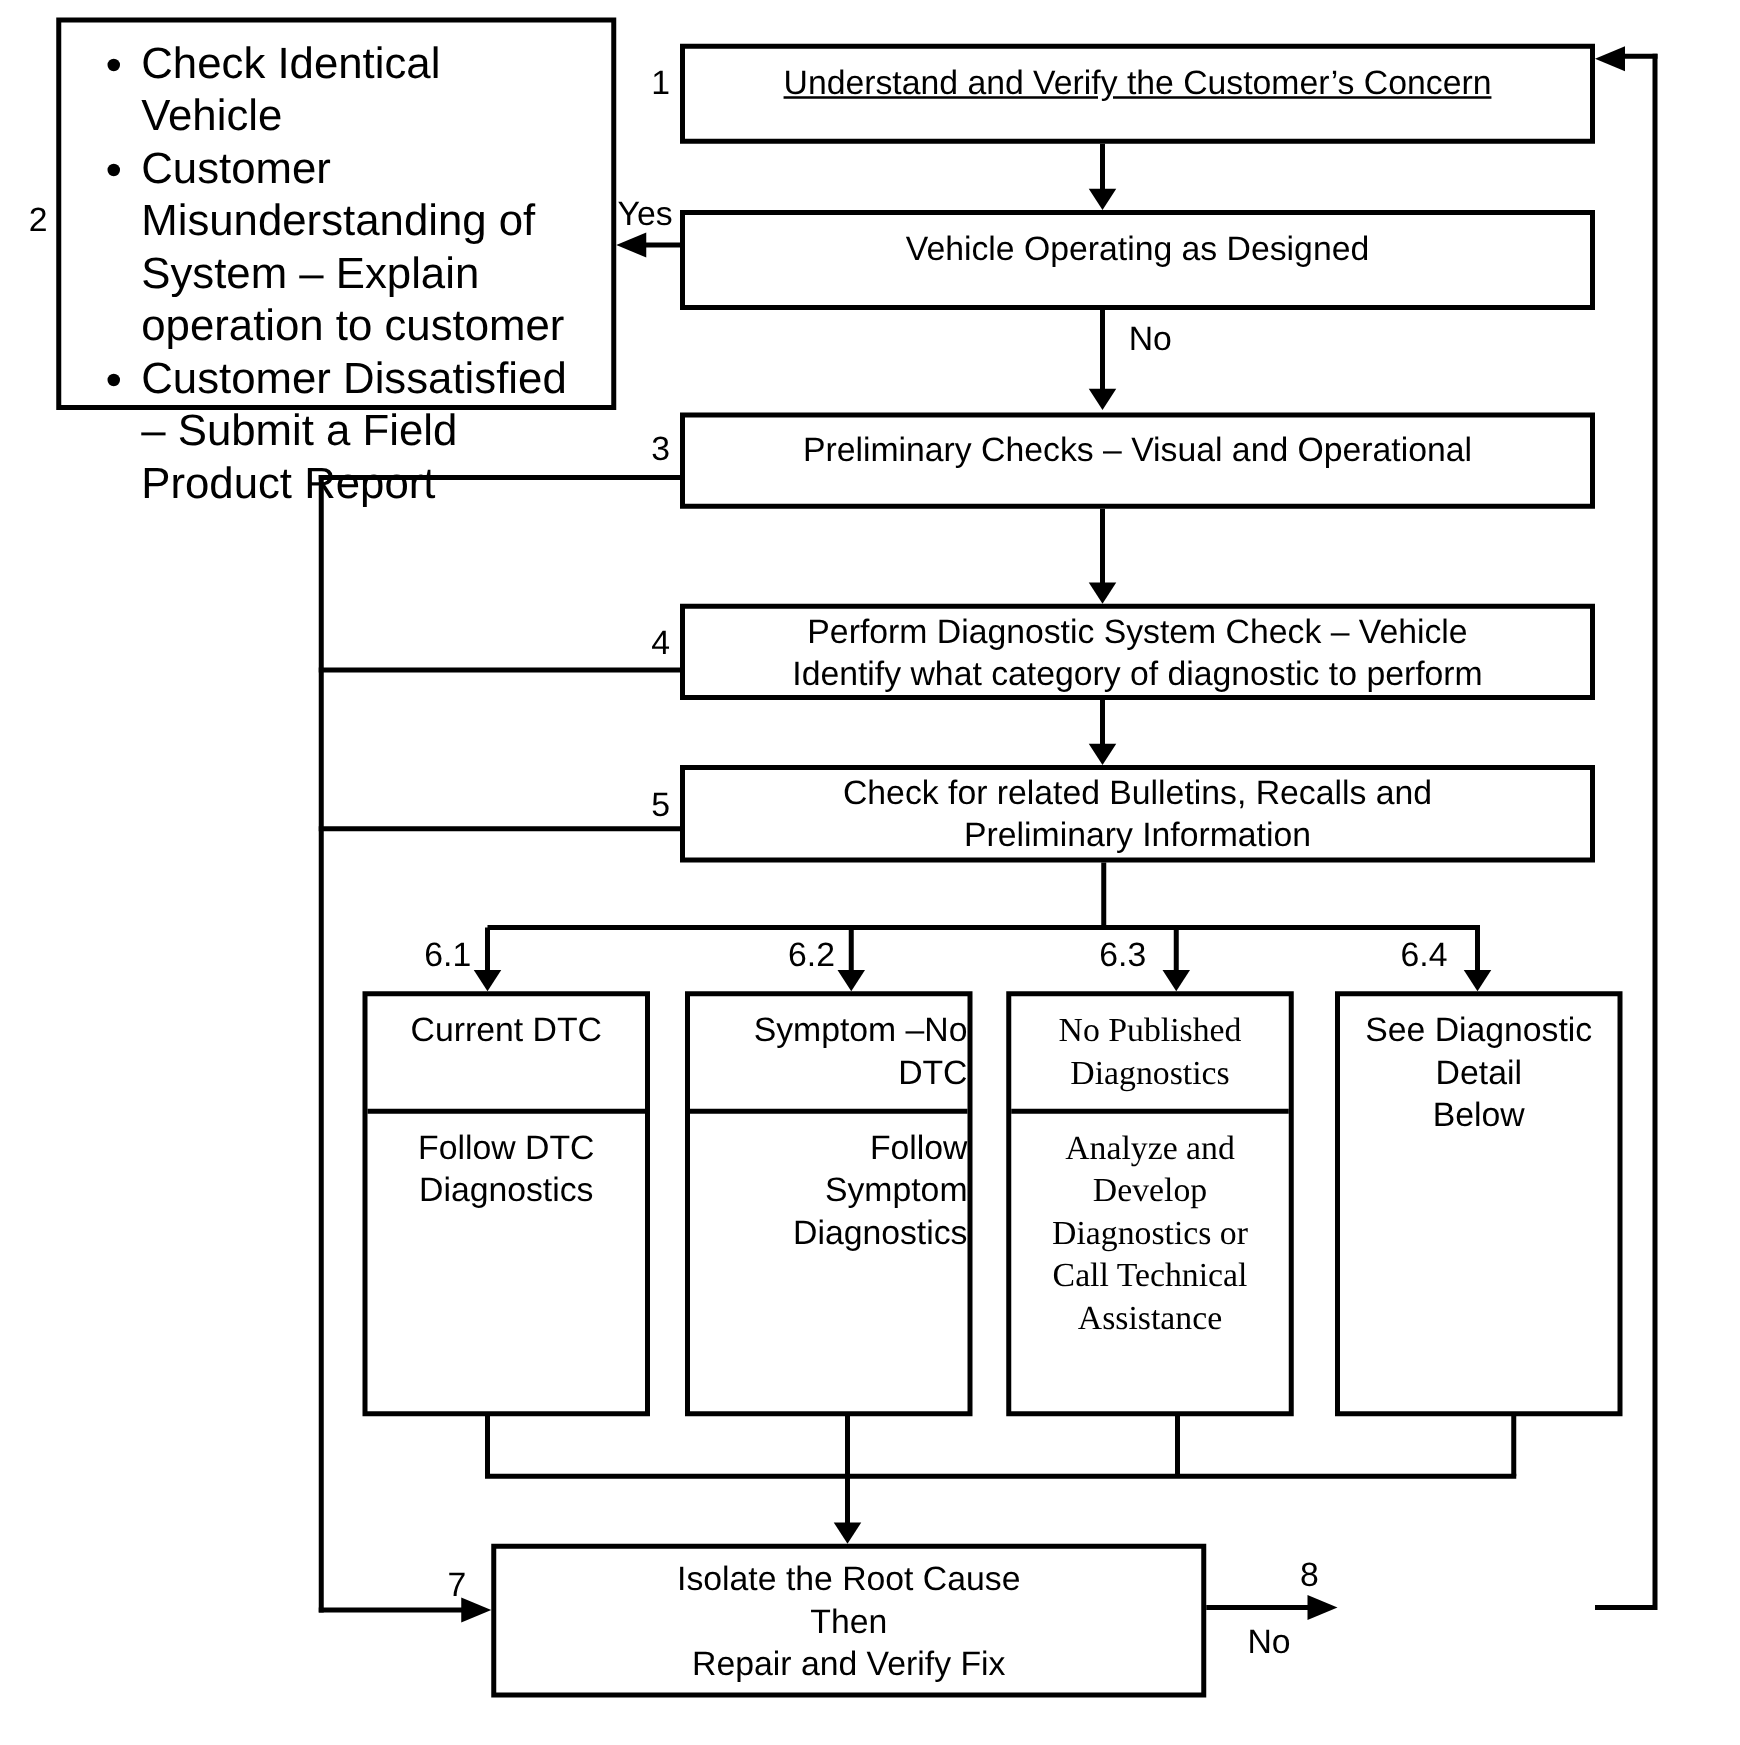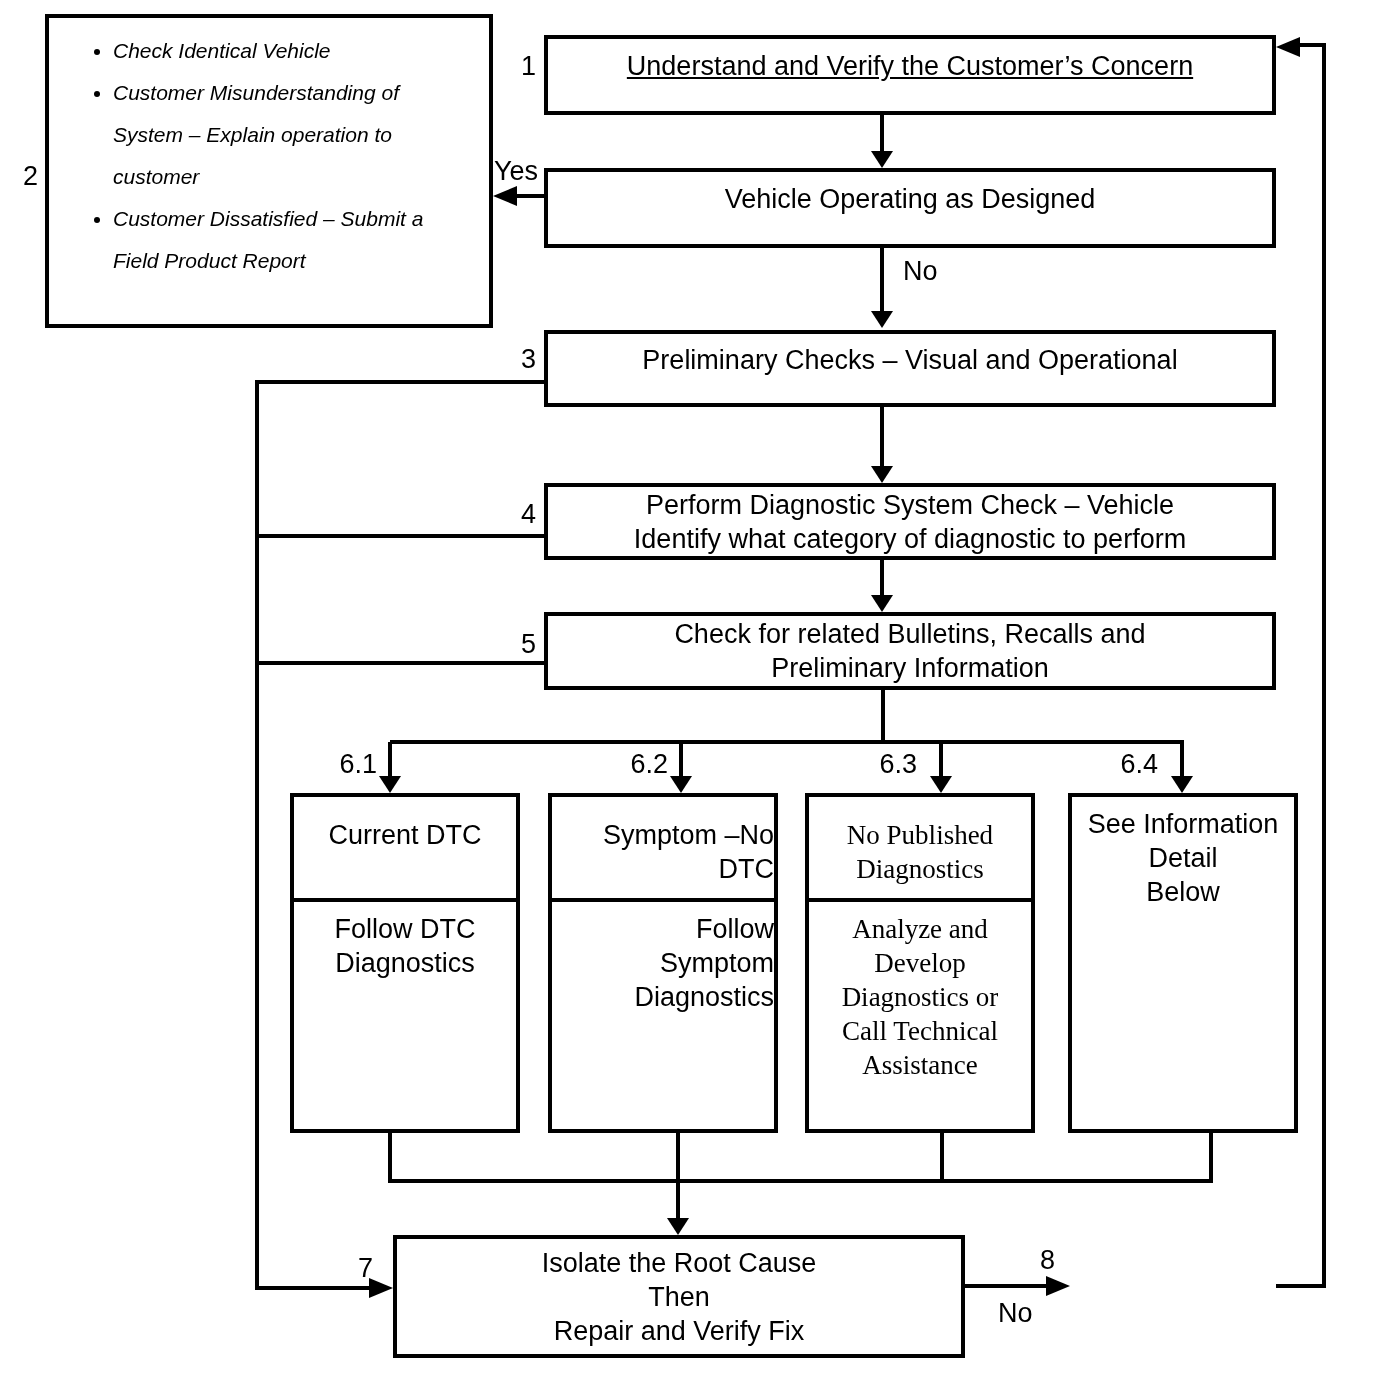--- a/index.html
+++ b/index.html
@@ -8,25 +8,25 @@
     font-family:"Liberation Sans","DejaVu Sans",sans-serif;color:#000;
   }
   .box{
     position:absolute;box-sizing:border-box;border:4px solid #000;background:#fff;
     display:flex;flex-direction:column;align-items:center;justify-content:center;
     text-align:center;font-size:27px;line-height:33px;
   }
   .box.hi{padding-bottom:18px;}
   .note{display:block;text-align:left;padding:12px 18px 0 24px;}
   .note ul{margin:0;padding-left:40px;list-style:disc;}
-  .note li{line-height:42px;font-size:21px;font-style:italic;}
+  .note li{line-height:42px;font-size:35px;}
   .branch{display:block;padding:0;}
   .branch .hdr{
-    box-sizing:border-box;height:105px;border-bottom:4px solid #000;
-    padding-top:21px;display:block;
+    box-sizing:border-box;height:94px;border-bottom:4px solid #000;
+    padding-top:10px;display:block;
   }
   .branch .bd{padding-top:10px;display:block;}
   .ln{display:block;line-height:34px;}
   .lbl{position:absolute;font-size:27px;line-height:30px;white-space:nowrap;}
   .lbl.r{text-align:right;}
   .h{position:absolute;height:4px;background:#000;}
   .v{position:absolute;width:4px;background:#000;}
   .ad{position:absolute;width:0;height:0;border-left:11px solid transparent;
       border-right:11px solid transparent;border-top:17px solid #000;}
   .al{position:absolute;width:0;height:0;border-top:10px solid transparent;
@@ -116,21 +116,21 @@
       <span class="ln">Analyze and</span>
       <span class="ln">Develop</span>
       <span class="ln">Diagnostics or</span>
       <span class="ln">Call Technical</span>
       <span class="ln">Assistance</span>
     </div>
   </div>
 
   <div class="box branch" style="left:1068px;top:793px;width:230px;height:340px;">
     <div class="bd">
-      <span class="ln">See Information</span>
+      <span class="ln">See Diagnostic</span>
       <span class="ln">Detail</span>
       <span class="ln">Below</span>
     </div>
   </div>
 
   <div class="box" style="left:393px;top:1235px;width:572px;height:123px;">
     <span class="ln">Isolate the Root Cause</span>
     <span class="ln">Then</span>
     <span class="ln">Repair and Verify Fix</span>
   </div>

